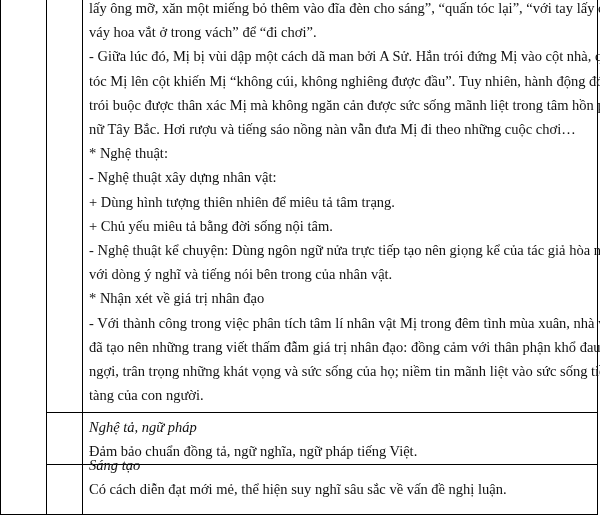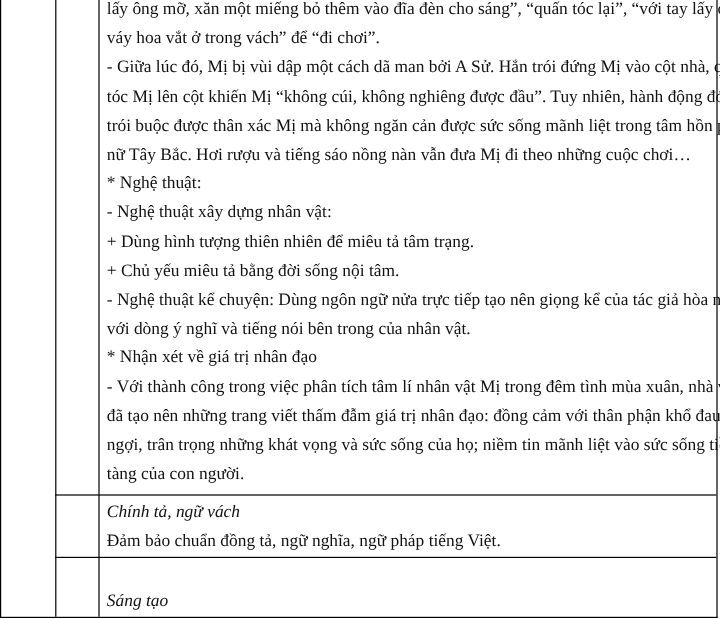--- a/index.html
+++ b/index.html
@@ -36,20 +36,21 @@
     <p>- Nghệ thuật kể chuyện: Dùng ngôn ngữ nửa trực tiếp tạo nên giọng kể của tác giả hòa nhập</p>
     <p>với dòng ý nghĩ và tiếng nói bên trong của nhân vật.</p>
     <p>* Nhận xét về giá trị nhân đạo</p>
     <p>- Với thành công trong việc phân tích tâm lí nhân vật Mị trong đêm tình mùa xuân, nhà văn</p>
     <p>đã tạo nên những trang viết thấm đẫm giá trị nhân đạo: đồng cảm với thân phận khổ đau; ca</p>
     <p>ngợi, trân trọng những khát vọng và sức sống của họ; niềm tin mãnh liệt vào sức sống tiềm</p>
     <p>tàng của con người.</p>
   </div>
 
   <div class="cell" style="left:88px; top:417px;">
-    <p class="italic">Chính tả, ngữ vách</p>
+    <p class="italic">Nghệ tả, ngữ pháp</p>
     <p>Đảm bảo chuẩn đồng tả, ngữ nghĩa, ngữ pháp tiếng Việt.</p>
   </div>
 
-  <div class="cell" style="left:88px; top:491px;">
+  <div class="cell" style="left:88px; top:455px;">
     <p class="italic">Sáng tạo</p>
+    <p>Có cách diễn đạt mới mẻ, thể hiện suy nghĩ sâu sắc về vấn đề nghị luận.</p>
   </div>
 </div>
 
 </body></html>

